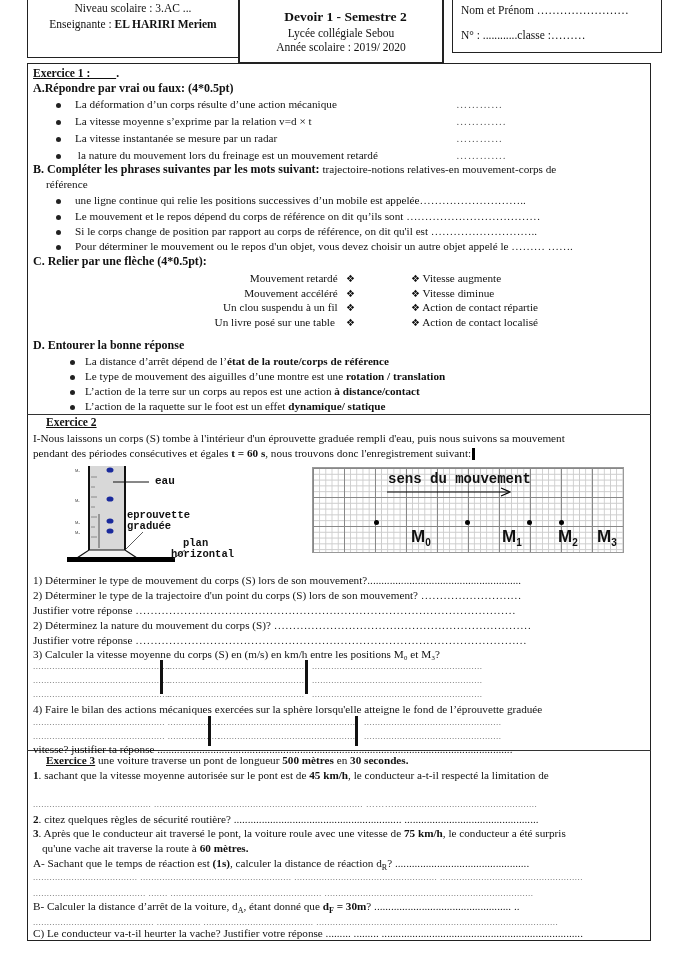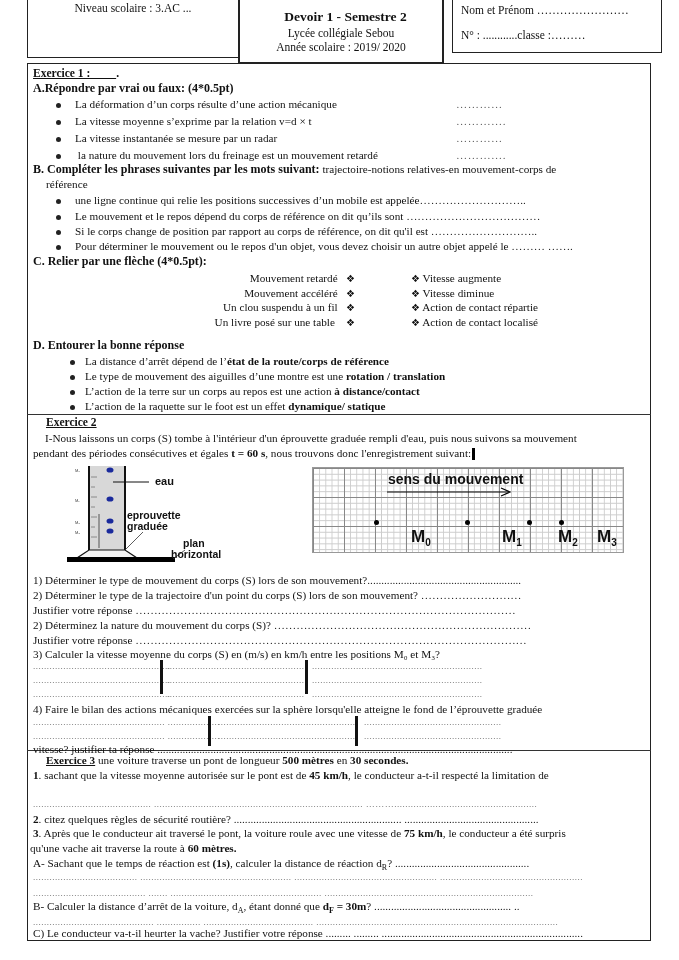--- a/index.html
+++ b/index.html
@@ -17,31 +17,32 @@
   .sep { position:absolute; height:0; border-top:1.5px solid #333; }
   .vbar { position:absolute; width:3px; background:#111; }
   .grid { position:absolute; left:312px; top:467px; width:312px; height:86px; border:1px solid #999;
           background-color:#fff;
           background-image:
             linear-gradient(#888 1px, transparent 1px),
             linear-gradient(90deg, #888 1px, transparent 1px),
             linear-gradient(#ccc 1px, transparent 1px),
             linear-gradient(90deg, #ccc 1px, transparent 1px);
           background-size: 31px 29px, 31px 29px, 6.2px 5.8px, 6.2px 5.8px; box-sizing:border-box; }
-  .sans { font-family:Liberation Sans, sans-serif; }
+  .sans { font-family:Liberation Mono, monospace; }
   .mlabel { position:absolute; font-family:Liberation Sans, sans-serif; font-weight:bold; font-size:17px;margin-left:44px; }
   .mlabel sub { font-size:10px; }
   .mdot { position:absolute; width:5px; height:5px; background:#000; border-radius:50%; }
 </style>
 </head>
 <body>
 
 <div class="box" style="left:27px; top:-2px; width:212px; height:60px; border-width:1.5px;">
   <div class="center" style="padding-top:2px; font-size:11.5px; line-height:1.35;">
     <div>Niveau scolaire : 3.AC ...</div>
+    <div><span>Enseignante : </span><b>EL HARIRI Meriem</b></div>
   </div>
 </div>
 <div class="box" style="left:238px; top:-2px; width:206px; height:66px; border-width:2.5px;">
   <div class="center" style="padding-top:8px; line-height:1.3;">
     <div class="b" style="font-size:13.5px;margin-left:9px;">Devoir 1 -  Semestre 2</div>
     <div style="font-size:11.5px;">Lycée collégiale Sebou</div>
     <div style="font-size:11.5px;">Année scolaire : 2019/ 2020</div>
   </div>
 </div>
 <div class="box" style="left:452px; top:-2px; width:210px; height:55px;">
@@ -92,21 +93,21 @@
 
 <div class="row b" style="left:33px; top:338px; font-size:12px;">D.  Entourer la bonne réponse</div>
 <div class="row" style="left:70px; top:354px;"><span class="bullet" style="margin-right:10px"></span><span>La distance d’arrêt dépend de  l’</span><b>état de la route/corps de référence</b></div>
 <div class="row" style="left:70px; top:369px;"><span class="bullet" style="margin-right:10px"></span><span>Le type de mouvement des aiguilles d’une montre est une  </span><b>rotation / translation</b></div>
 <div class="row" style="left:70px; top:384px;"><span class="bullet" style="margin-right:10px"></span><span>L’action de la terre sur un corps au repos est une action  </span><b>à distance/contact</b></div>
 <div class="row" style="left:70px; top:399px;"><span class="bullet" style="margin-right:10px"></span><span>L’action de la raquette sur le foot est un effet </span><b>dynamique/ statique</b></div>
 
 <div class="sep" style="left:27px; width:624px; top:414px;"></div>
 
 <div class="row b u" style="left:46px; top:415px; font-size:11.5px;">Exercice 2</div>
-<div class="row" style="left:33px; top:431px;margin-left:12px;">I-Nous laissons un corps (S) tombe à l'intérieur d'un éprouvette graduée rempli d'eau, puis nous suivons sa mouvement</div>
+<div class="row" style="left:33px; top:431px;">I-Nous laissons un corps (S) tombe à l'intérieur d'un éprouvette graduée rempli d'eau, puis nous suivons sa mouvement</div>
 <div class="row" style="left:33px; top:446px;">
   <span>pendant des périodes consécutives et égales </span><b>t = 60 s</b><span>, nous trouvons donc l'enregistrement suivant:</span><span style="display:inline-block;width:3px;height:12px;background:#000;vertical-align:middle;margin-left:1px;"></span>
 </div>
 
 <div class="abs" style="left:55px; top:462px; width:200px; height:100px;">
   <svg width="200" height="100" viewBox="0 0 200 100">
     <rect x="34" y="4" width="36" height="84" fill="#d8d8d8"></rect>
     <line x1="34" y1="4" x2="34" y2="88" stroke="#111" stroke-width="2"></line>
     <line x1="70" y1="4" x2="70" y2="88" stroke="#111" stroke-width="2"></line>
     <g stroke="#777" stroke-width="0.8">
@@ -199,21 +200,21 @@
 </div>
 <div class="row" style="left:33px; top:768px;">
   <b>1</b><span>. sachant que la vitesse moyenne autorisée sur le pont est de </span><b>45 km/h</b><span>, le conducteur a-t-il respecté la limitation de</span>
 </div>
 <div class="row" style="left:33px; top:742px;">vitesse? justifier ta  réponse ...............................................................................................................................</div>
 <div class="row dots" style="left:33px; top:799px; font-size:9px;">........................................... ............................................................................ ………....................................................</div>
 <div class="row" style="left:33px; top:812px;"><b>2</b><span>. citez quelques règles de sécurité routière? ............................................................ ................................................</span></div>
 <div class="row" style="left:33px; top:826px;">
   <b>3</b><span>. Après que le conducteur ait traversé le pont, la voiture roule avec une vitesse de </span><b>75 km/h</b><span>, le conducteur  a été surpris</span>
 </div>
-<div class="row" style="left:30px; top:841px;text-align:right;">
+<div class="row" style="left:42px; top:841px;text-align:right;">
   <span>qu'une vache ait traverse la route à </span><b>60 mètres.</b>
 </div>
 <div class="row" style="left:33px; top:856px;">
   <span>A- Sachant que le temps de réaction est </span><b>(1s)</b><span>, calculer la distance de réaction d</span><sub style="font-size:8px">R</sub><span>? ................................................</span>
 </div>
 <div class="row dots" style="left:33px; top:872px; font-size:9px;">...................................... ....................................................... .................................................... ....................................................</div>
 <div class="row dots" style="left:33px; top:888px; font-size:9px;">......................................... ....... ....................................................... ............................................................................</div>
 <div class="row" style="left:33px; top:899px;">
   <span>B- Calculer la distance d’arrêt de la voiture, d</span><sub style="font-size:8px">A</sub><span>, étant donné que </span><b>d</b><sub style="font-size:8px;font-weight:bold">F</sub><b> = 30m</b><span>? ................................................. ..</span>
 </div>

